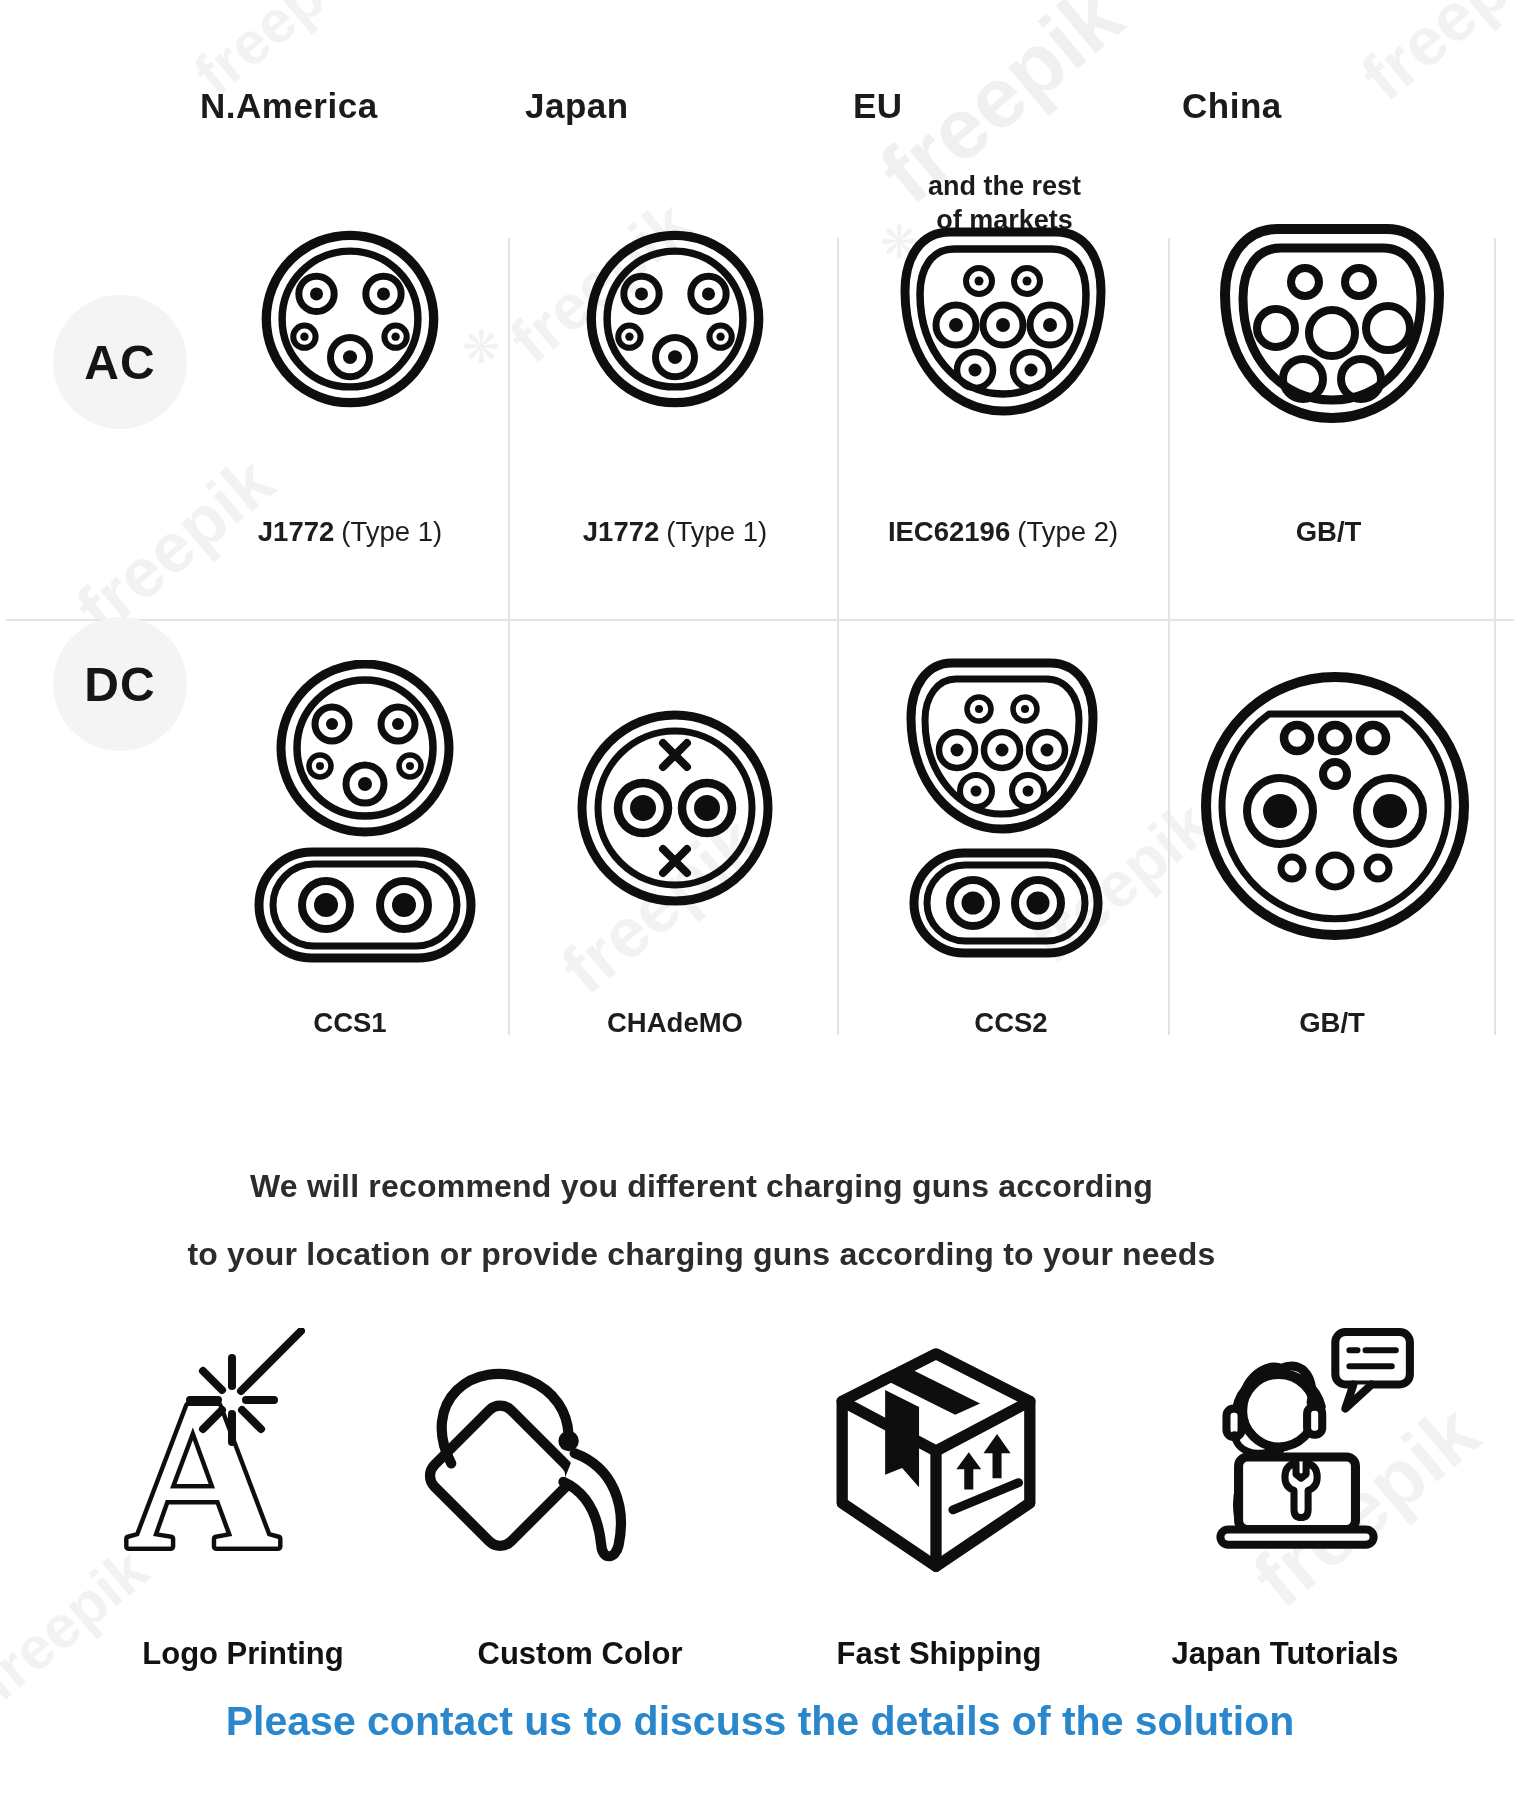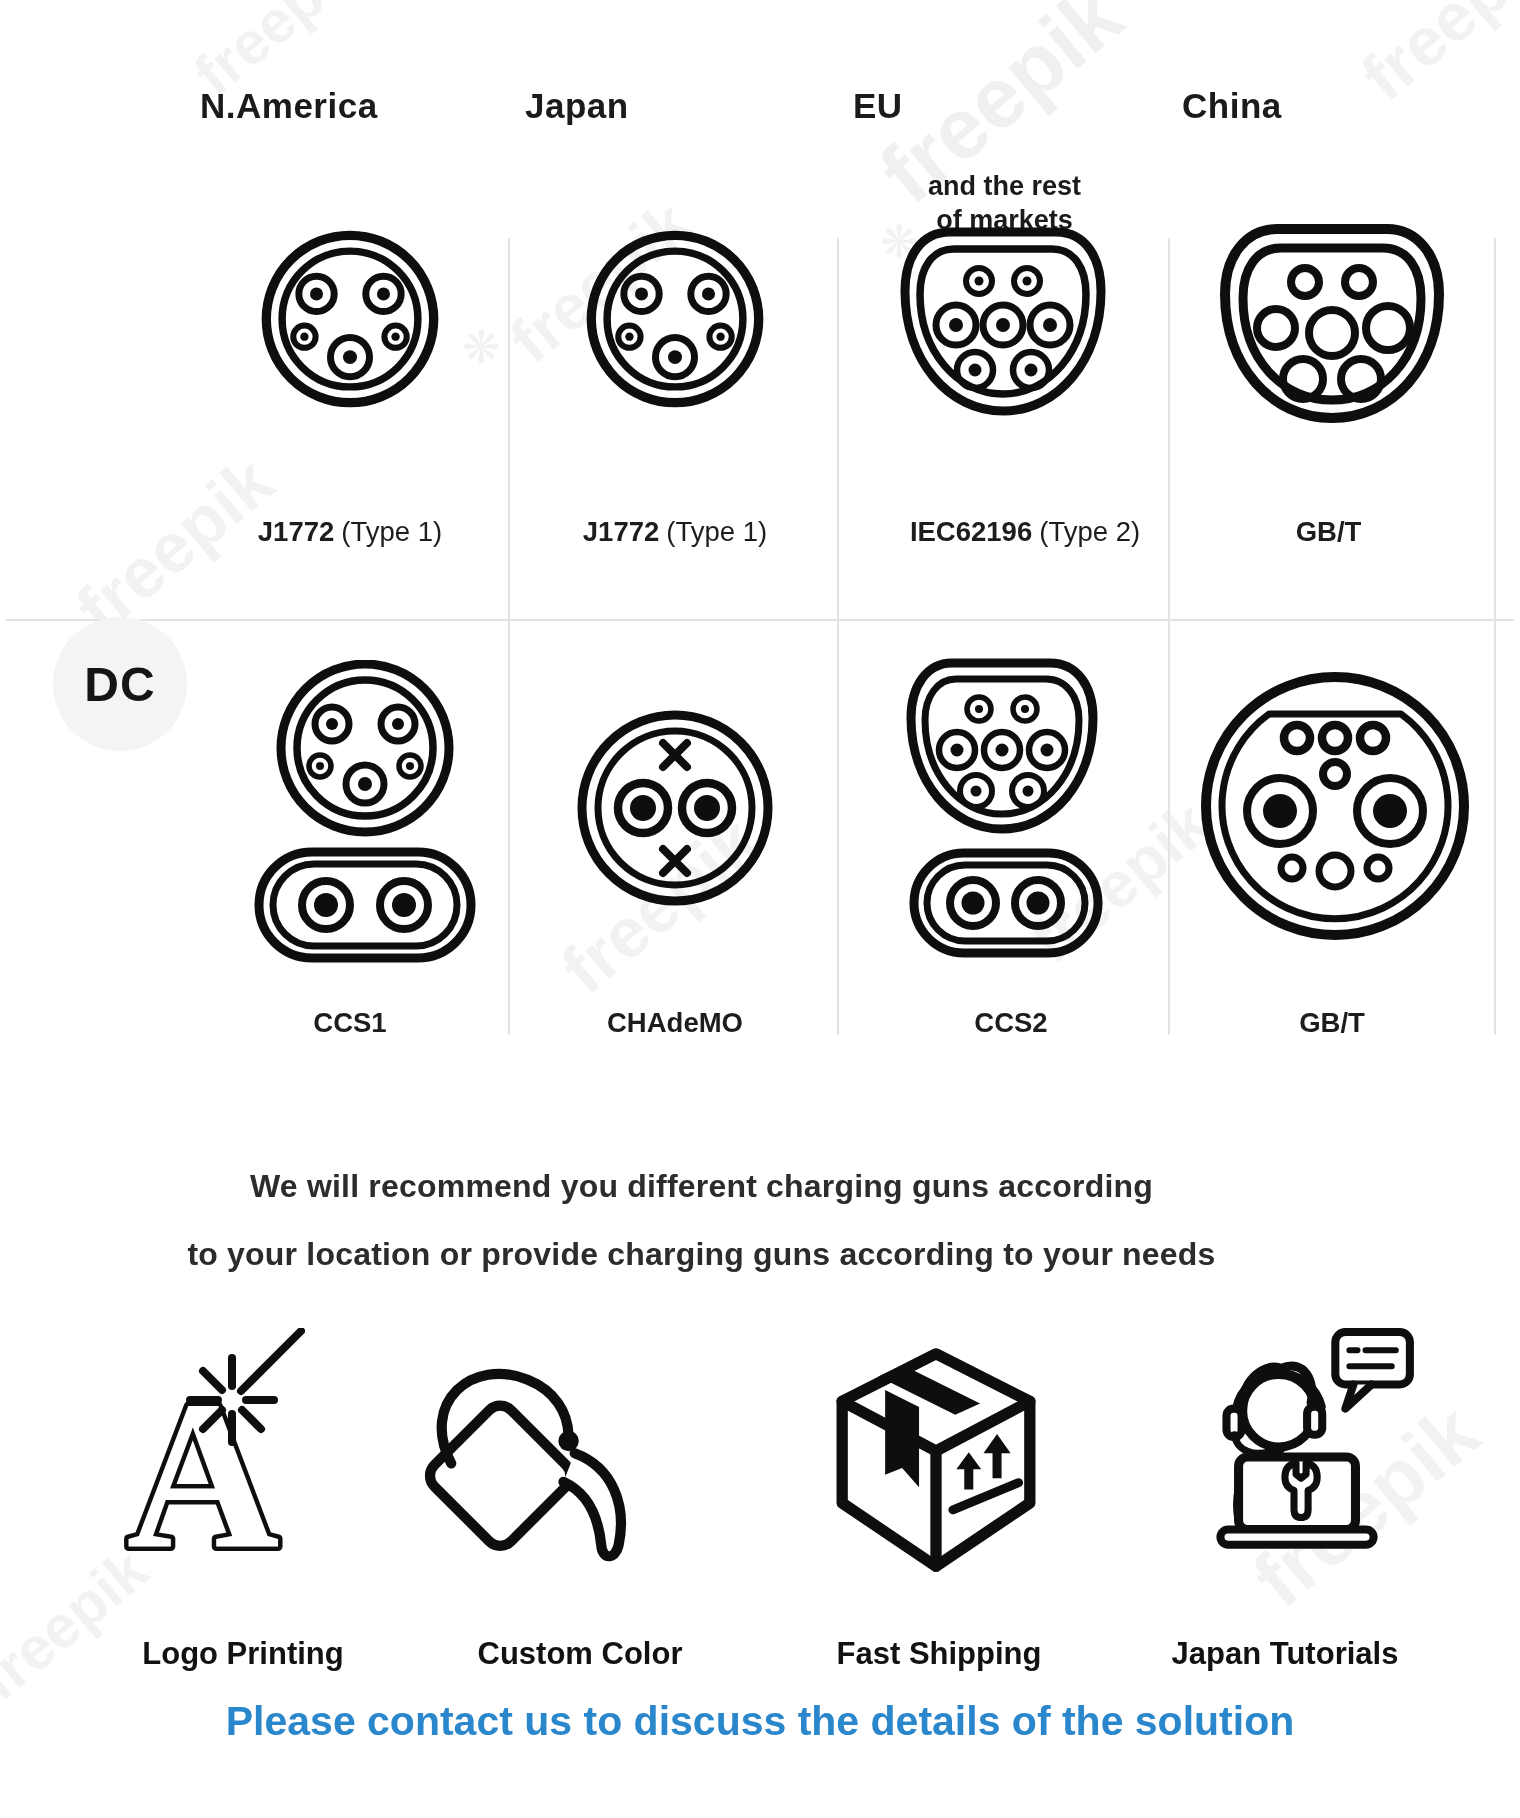--- a/index.html
+++ b/index.html
@@ -63,20 +63,21 @@
   <div class="region" style="left:853px;">EU</div>
   <div class="region-sub">and the rest of markets</div>
   <div class="region" style="left:1182px;">China</div>
 
   <div class="vline" style="left:508px;"></div>
   <div class="vline" style="left:837px;"></div>
   <div class="vline" style="left:1168px;"></div>
   <div class="vline" style="left:1494px;"></div>
   <div class="hline"></div>
 
+  <div class="badge" style="top:295px;">AC</div>
   <div class="badge" style="top:617px;">DC</div>
 
   <svg class="conn ic" style="left:257px;top:226px;" width="186" height="186" viewBox="0 0 200 200">
     <circle cx="100" cy="100" r="90" stroke-width="10"></circle>
     <circle cx="100" cy="100" r="73" stroke-width="8"></circle>
     <circle cx="64" cy="73" r="19" stroke-width="7.5"></circle>
       <circle class="f" cx="64" cy="73" r="7"></circle>
     <circle cx="136" cy="73" r="19" stroke-width="7.5"></circle>
       <circle class="f" cx="136" cy="73" r="7"></circle>
     <circle cx="51" cy="119" r="12" stroke-width="6.5"></circle>
@@ -132,21 +133,21 @@
     <circle cx="86" cy="158" r="20" stroke-width="8"></circle>
     <circle cx="144" cy="158" r="20" stroke-width="8"></circle>
   </svg>
 
   <div class="conn-label" style="left:185px;top:516px;">
     <span class="nm">J1772</span><span class="vr">(Type 1)</span>
   </div>
   <div class="conn-label" style="left:510px;top:516px;">
     <span class="nm">J1772</span><span class="vr">(Type 1)</span>
   </div>
-  <div class="conn-label" style="left:838px;top:516px;margin-left:22px;">
+  <div class="conn-label" style="left:838px;top:516px;">
     <span class="nm">IEC62196</span><span class="vr">(Type 2)</span>
   </div>
   <div class="conn-label" style="left:1167px;top:516px;">
     <span class="nm">GB/T</span><span class="vr"></span>
   </div>
 
   <svg class="conn ic" style="left:250px;top:660px;" width="230" height="305" viewBox="0 0 230 305">
     <circle cx="115" cy="88" r="84" stroke-width="9"></circle>
     <circle cx="115" cy="88" r="68" stroke-width="7.5"></circle>
     <circle cx="82" cy="64" r="17" stroke-width="7"></circle>

